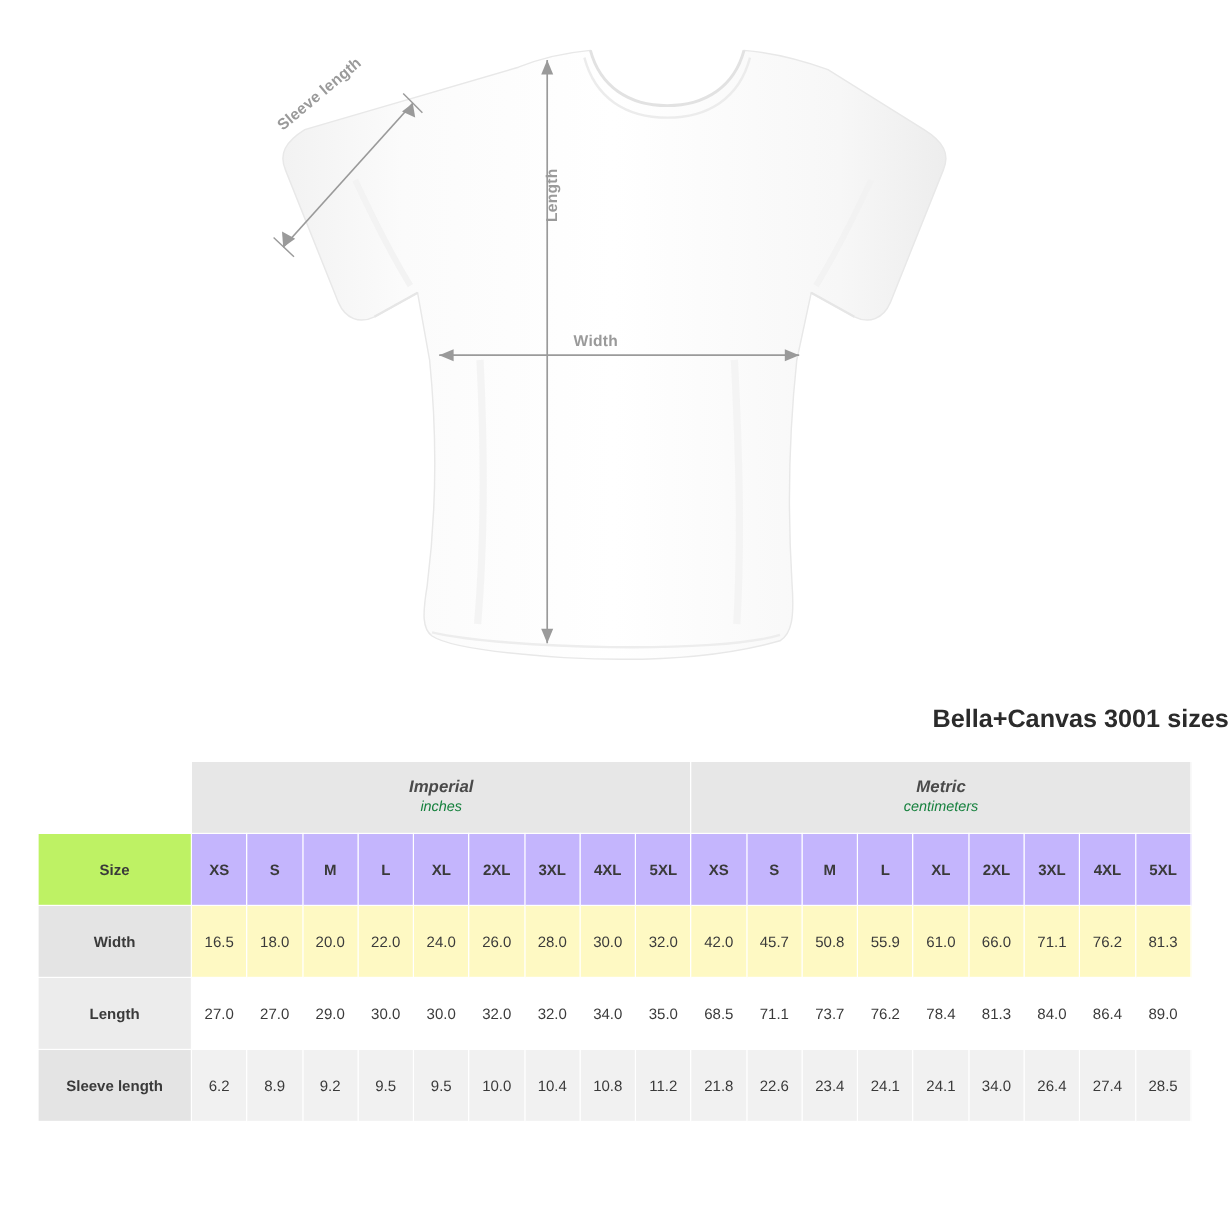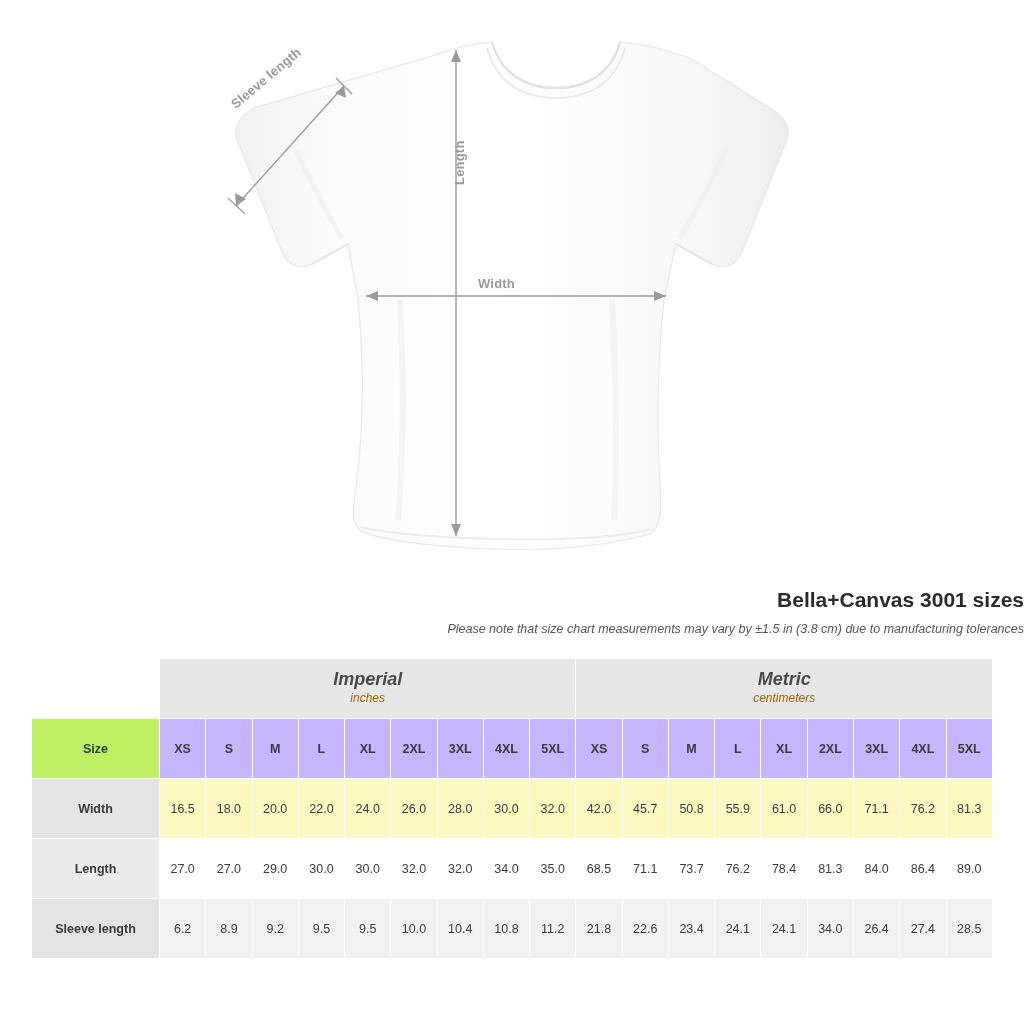--- a/index.html
+++ b/index.html
@@ -91,31 +91,31 @@
     color: #3a3a3a;
     padding: 0;
     height: 59px;
     vertical-align: middle;
   }
   .unit-head {
     background: #e7e7e7;
     height: 76px;
   }
   .unit-head .unit-name {
-    font-size: 18px;
+    font-size: 14px;
     font-style: italic;
     font-weight: bold;
     color: #4a4a4a;
     display: block;
     line-height: 1.15;
   }
   .unit-head .unit-sub {
     font-size: 12px;
     font-style: italic;
-    color: #a16207;
+    color: #15803d;
     display: block;
     line-height: 1.6;
   }
   .corner-cell {
     background: #ffffff;
     border: 1px solid #ffffff;
   }
   .hdr-row td {
     background: #c4b5fd;
     font-weight: bold;
@@ -217,21 +217,20 @@
     </svg>
 
     <span class="meas-label label-sleeve">Sleeve length</span>
     <span class="meas-label label-length">Length</span>
     <span class="meas-label label-width">Width</span>
   </div>
 </div>
 
 <div class="title-block">
   <h1 class="chart-title">Bella+Canvas 3001 sizes</h1>
-  <p class="chart-note">Please note that size chart measurements may vary by ±1.5 in (3.8 cm) due to manufacturing tolerances</p>
 </div>
 
 <div class="table-wrap">
   <table class="size-table">
     <colgroup>
       <col class="label-col">
     </colgroup>
     <tbody id="table-body">
         <tr>
           <td class="corner-cell"></td>

